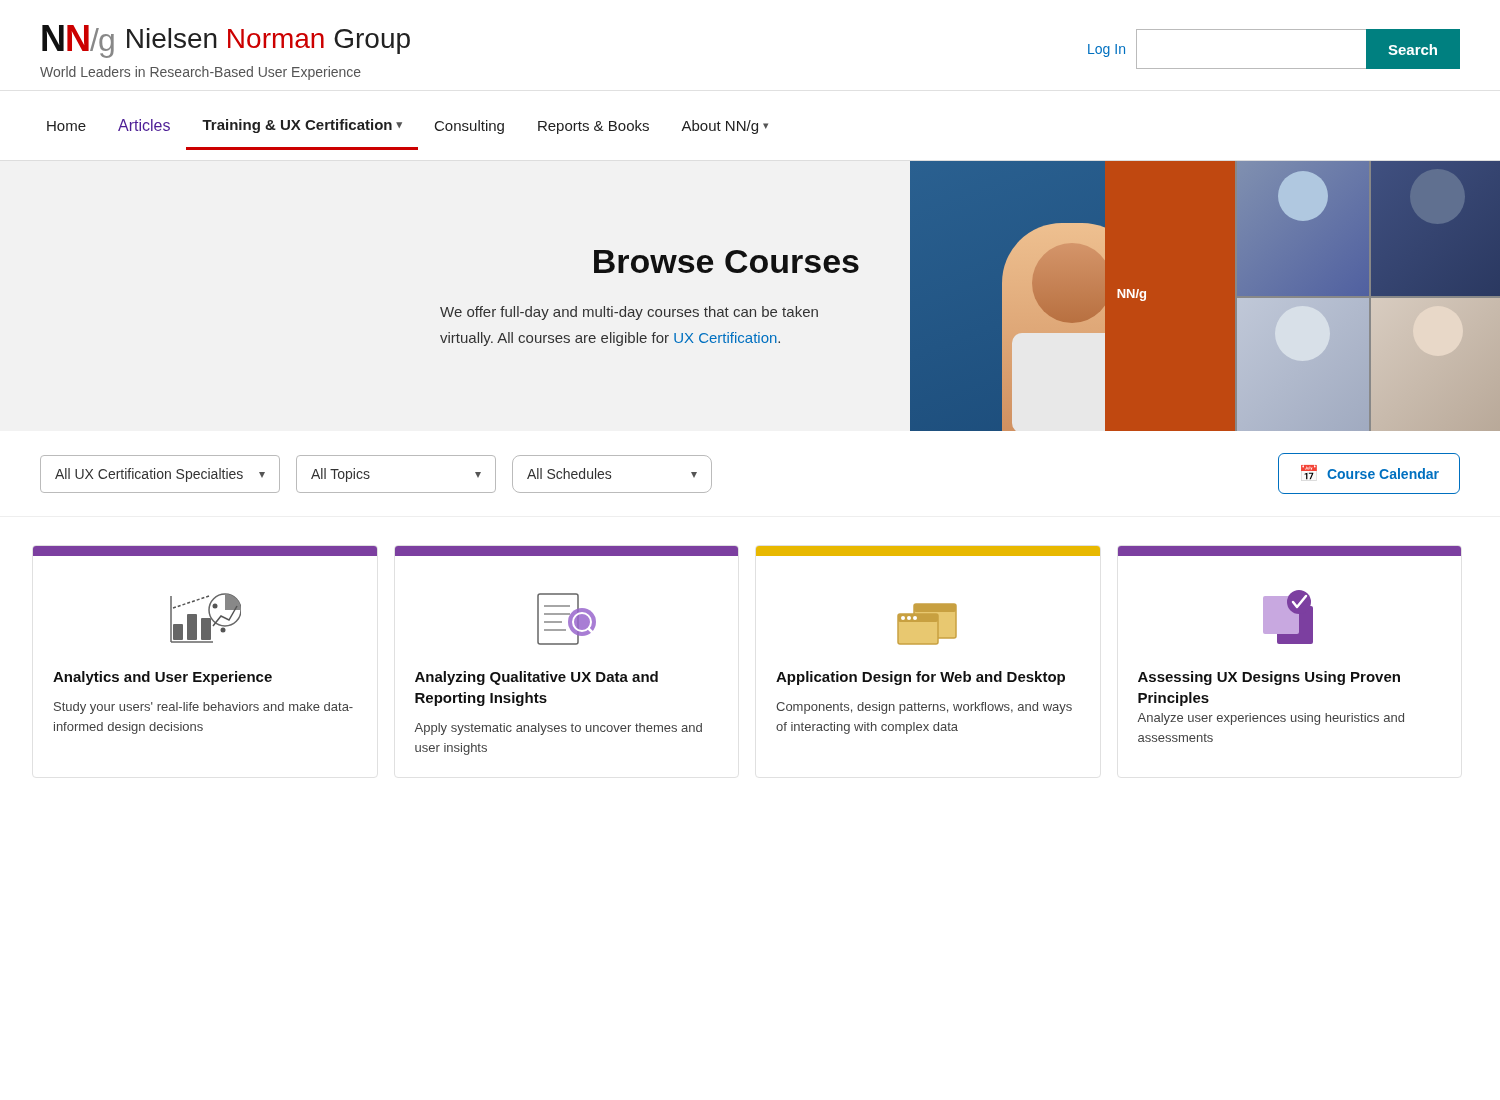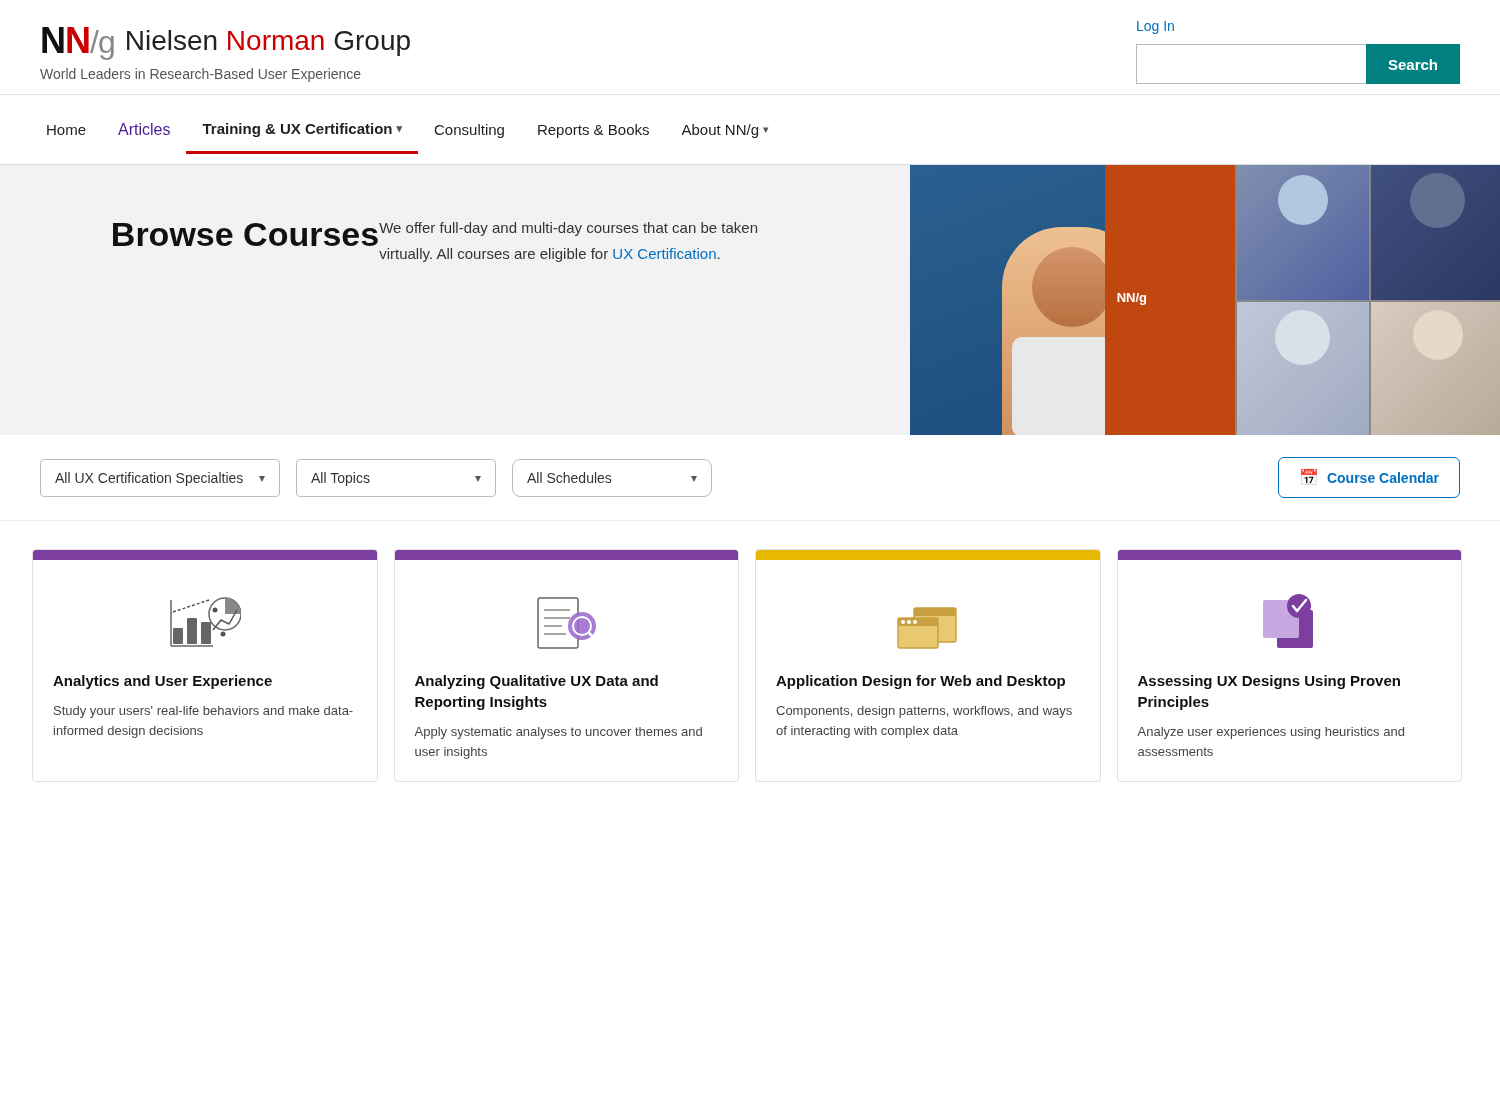--- a/index.html
+++ b/index.html
@@ -13,40 +13,40 @@
     <div style="display:flex; align-items:center; margin-bottom:2px;">
       <span style="font-size:36px; font-weight:900; letter-spacing:-1px;">
         <span style="color:#111;">N</span><span style="color:#cc0000;">N</span><span style="color:#888; font-weight:400; font-size:32px;">/g</span>
       </span>
       <span style="font-size:28px; color:#222; font-weight:400; margin-left:10px;">
         Nielsen <span style="color:#cc0000;">Norman</span> Group
       </span>
     </div>
     <span style="font-size:14px; color:#555; margin-top:2px;">World Leaders in Research-Based User Experience</span>
   </div>
-  <div style="display:flex; flex-direction:column; align-items:flex-start; gap:10px;">
+  <div style="display:flex; align-items:center; gap:10px;">
     <a href="#" style="color:#0070c0; font-size:14px; text-decoration:none;">Log In</a>
     <div style="display:flex; align-items:center;">
       <input type="text" style="border-top: 1px solid rgb(187, 187, 187); border-bottom: 1px solid rgb(187, 187, 187); border-left: 1px solid rgb(187, 187, 187); border-image: initial; padding: 8px 12px; font-size: 14px; width: 230px; outline: none; height: 40px; border-right: none;">
       <button style="background:#008080; color:#fff; border:none; padding:0 22px; font-size:15px; font-weight:600; cursor:pointer; height:40px;">Search</button>
     </div>
   </div>
 </div>
 
 <nav style="display:flex; align-items:center; padding:0 30px; border-bottom:1px solid #ddd;">
   <a href="#" style="padding:14px 16px; font-size:15px; color:#222; text-decoration:none; display:flex; align-items:center; gap:4px;">Home</a>
   <a href="#" style="padding:14px 16px; font-size:16px; color:#4c1d95; text-decoration:none; display:flex; align-items:center; gap:4px;">Articles</a>
   <a href="#" style="padding:14px 16px; font-size:15px; color:#222; text-decoration:none; display:flex; align-items:center; gap:4px; font-weight:700; border-bottom:3px solid #cc0000; position:relative;">Training &amp; UX Certification <span style="font-size:11px; color:#555;">▾</span></a>
   <a href="#" style="padding:14px 16px; font-size:15px; color:#222; text-decoration:none;">Consulting</a>
   <a href="#" style="padding:14px 16px; font-size:15px; color:#222; text-decoration:none;">Reports &amp; Books</a>
   <a href="#" style="padding:26px 16px; font-size:15px; color:#222; text-decoration:none; display:flex; align-items:center; gap:4px;">About NN/g <span style="font-size:11px; color:#555;">▾</span></a>
 </nav>
 
 <div style="display:flex; background:#f2f2f2; min-height:270px; overflow:hidden;">
-  <div style="flex:1; padding:50px 50px 50px 50px; display:flex; flex-direction:row; justify-content:center;">
+  <div style="flex:1; padding:50px 50px 50px 50px; display:flex; flex-direction:column; justify-content:center;align-items:flex-end;">
     <h1 style="font-size:34px; font-weight:800; margin-bottom:18px; color:#111;">Browse Courses</h1>
     <p style="font-size:15px; color:#333; line-height:1.7; max-width:420px;">
       <span>We offer full-day and multi-day courses that can be taken virtually. All courses are eligible for </span><a href="#" style="color:#0070c0; text-decoration:none;margin-top:8px;">UX Certification</a><span>.</span>
     </p>
   </div>
   <div style="flex:0 0 590px; position:relative; overflow:hidden; height:270px;">
 
     <div style="display:grid; grid-template-columns:55% 22.5% 22.5%; grid-template-rows:50% 50%; width:100%; height:100%; gap:2px; background:#888;">
 
       <div style="grid-column:1; grid-row:1/3; background:linear-gradient(160deg,#2a6090 0%,#1a4a78 100%); position:relative; overflow:hidden; display:flex; align-items:center; justify-content:center;">
@@ -179,18 +179,18 @@
 
         <rect x="24" y="20" width="36" height="38" rx="2" fill="#7c3fa0"></rect>
 
         <rect x="10" y="10" width="36" height="38" rx="2" fill="#c8a8e0"></rect>
 
         <circle cx="46" cy="16" r="12" fill="#7c3fa0"></circle>
         <polyline points="40,16 44,21 53,10" stroke="#fff" stroke-width="2.5" stroke-linecap="round" stroke-linejoin="round" fill="none"></polyline>
       </svg>
     </div>
     <div style="padding:0 20px 20px 20px;">
-      <div style="font-size:15px; font-weight:700; color:#111; margin-bottom:10px; line-height:1.4;">Assessing UX Designs Using Proven Principles</div>
+      <div style="font-size:15px; font-weight:700; color:#111; line-height:1.4;">Assessing UX Designs Using Proven Principles</div>
       <div style="font-size:13px; color:#444; line-height:1.5;">Analyze user experiences using heuristics and assessments</div>
     </div>
   </div>
 
 </div>
 
 </body></html>

